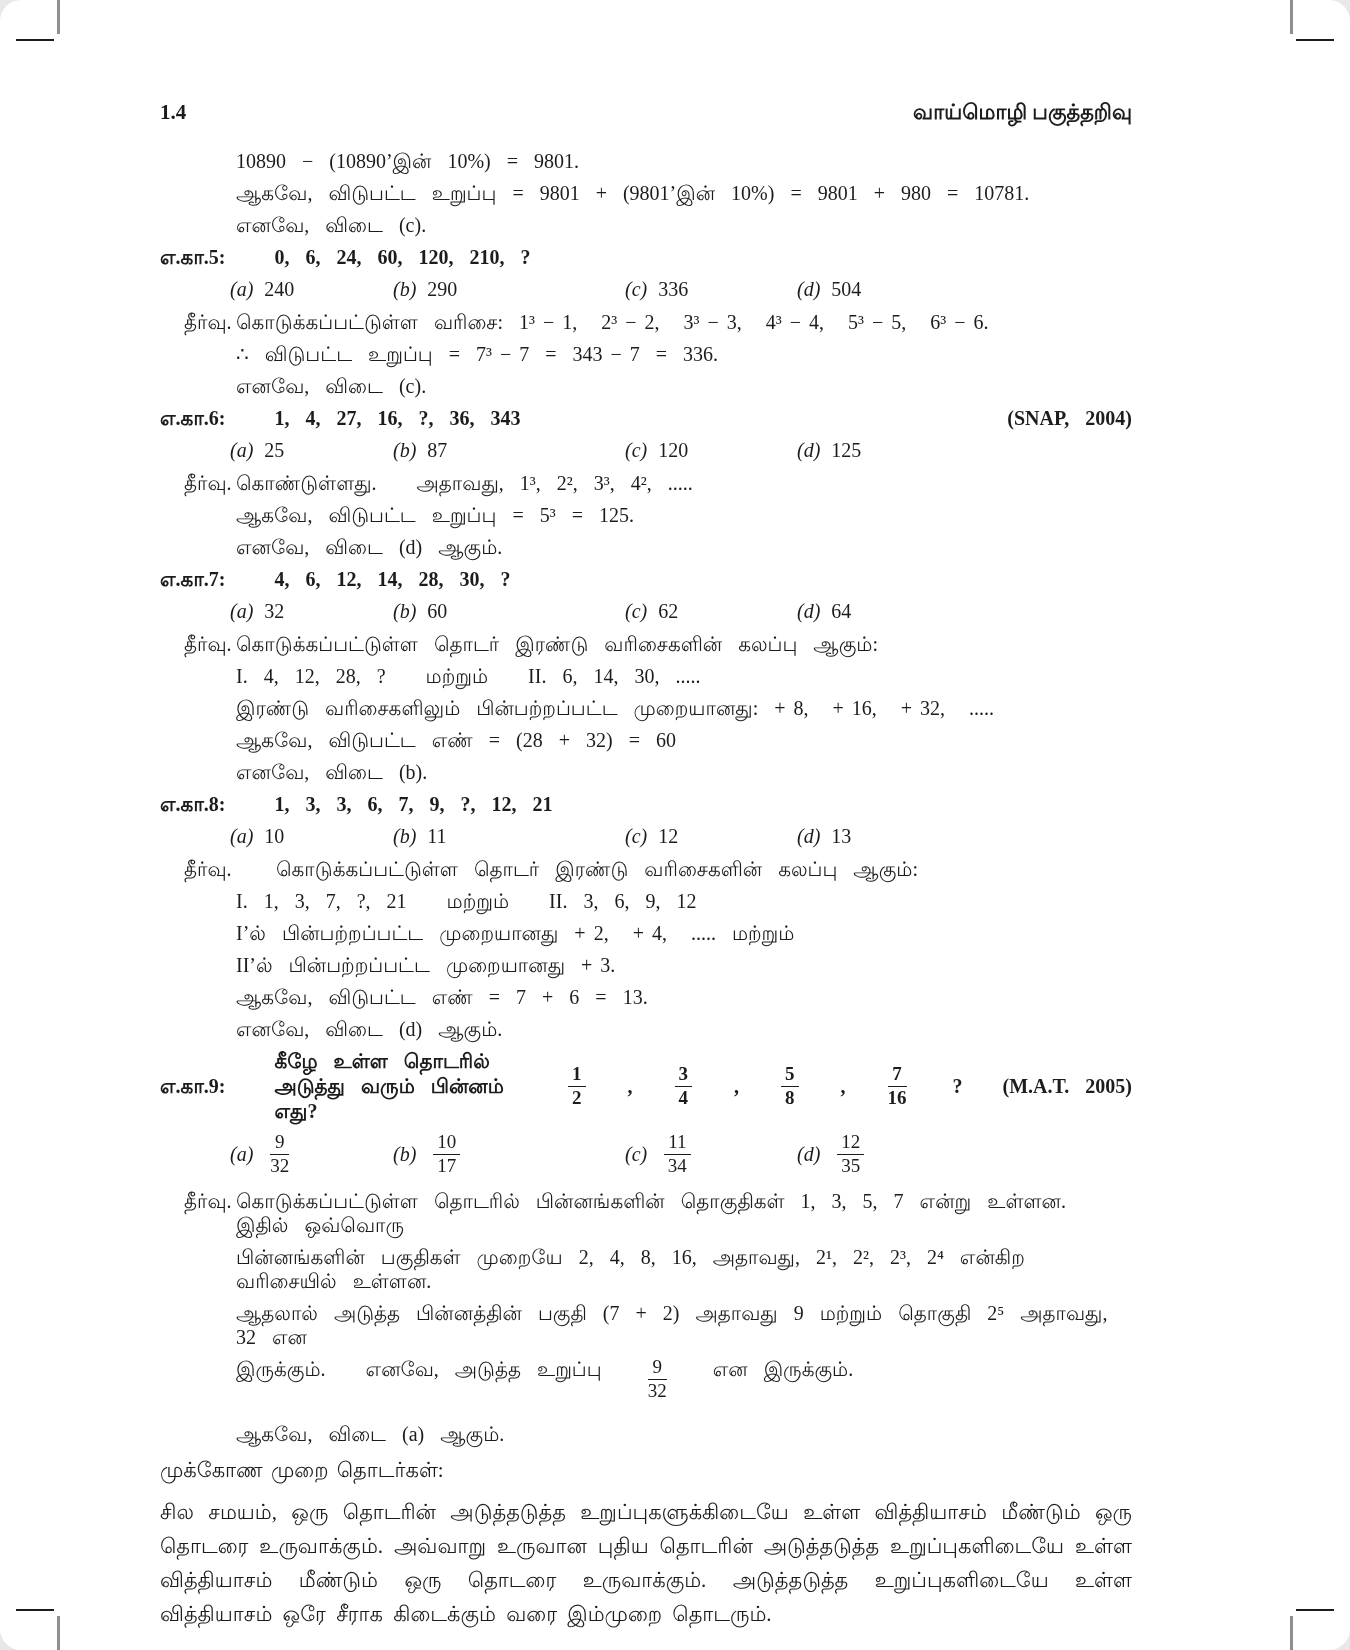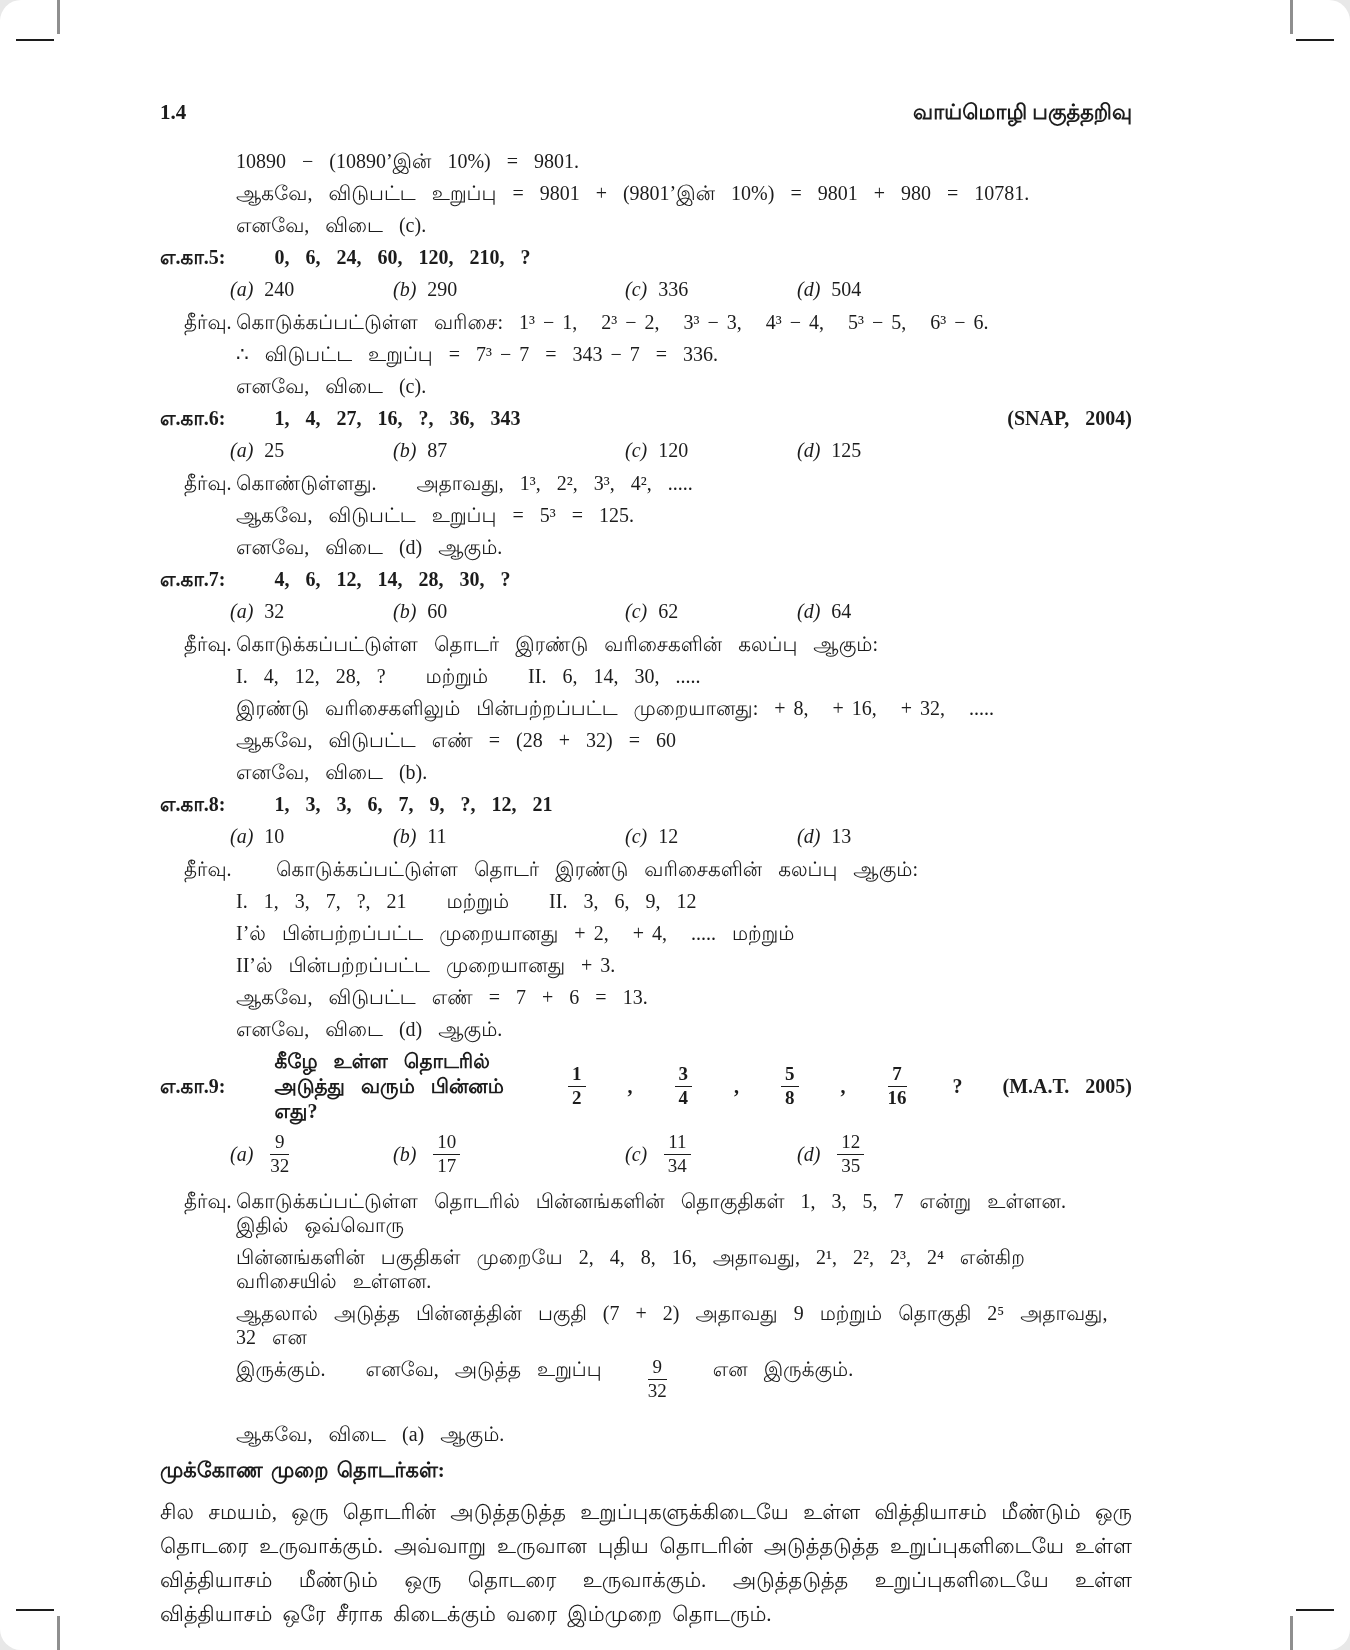--- a/index.html
+++ b/index.html
@@ -47,21 +47,21 @@
   .frac .fd { display:block; padding-top:1px; }
   .ex9h .frac { font-weight:bold; margin:0 2px; }
   .ex9h { margin-top:8px; margin-bottom:4px; }
   .ex9h .suffix { font-weight:bold; margin-left:4px; }
   .opts9 { align-items:center; margin:8px 0 12px; }
   .opts9 .opt { align-items:center; }
 
   .flexline { display:flex; align-items:flex-start; white-space:pre-wrap; line-height:24px;
               margin-bottom:20px; word-spacing:3px;gap:40px; }
 
-  .sec-h { font-weight:bold; font-size:21px; margin:12px 0 10px; word-spacing:3px; }
+  .sec-h { font-weight:normal; font-size:21px; margin:12px 0 10px; word-spacing:3px; }
   .para  { text-align:justify; line-height:34px; word-spacing:5px; font-size:21px; }
 </style>
 </head>
 <body>
 
 <div class="page">
 
   <div class="mark mv tl-v"></div>
   <div class="mark mh tl-h"></div>
   <div class="mark mv tr-v"></div>

